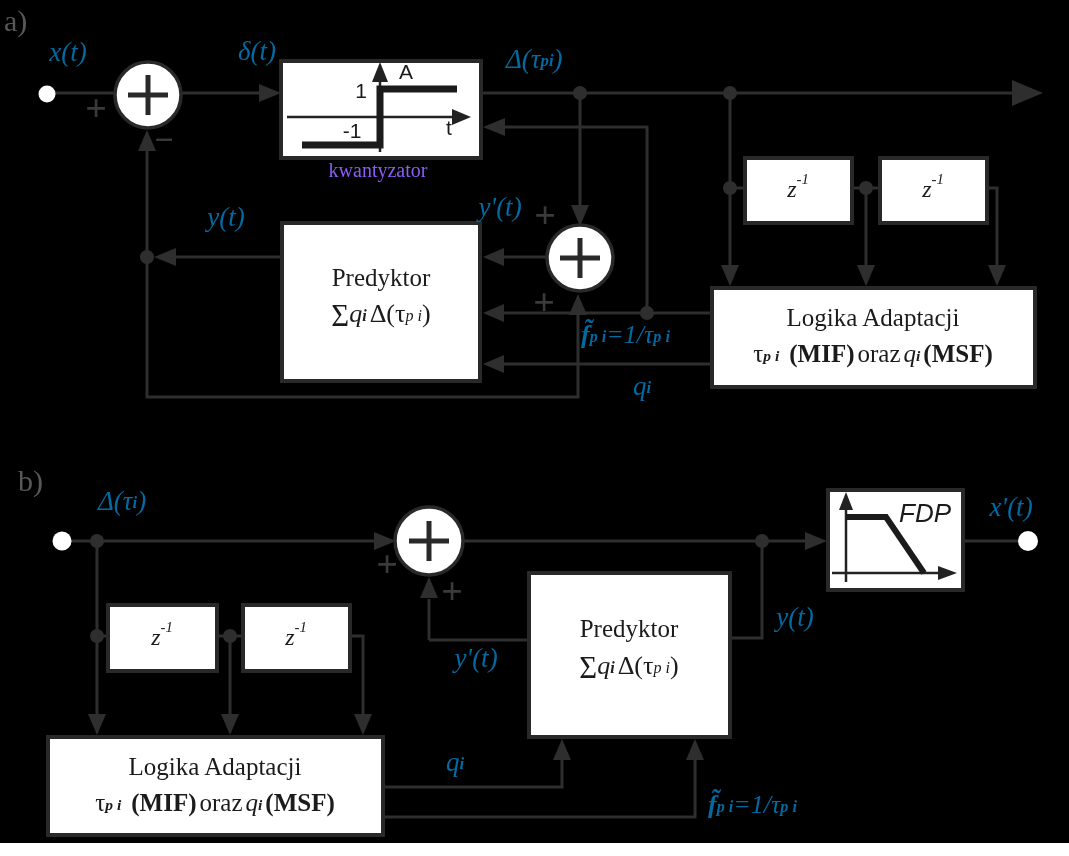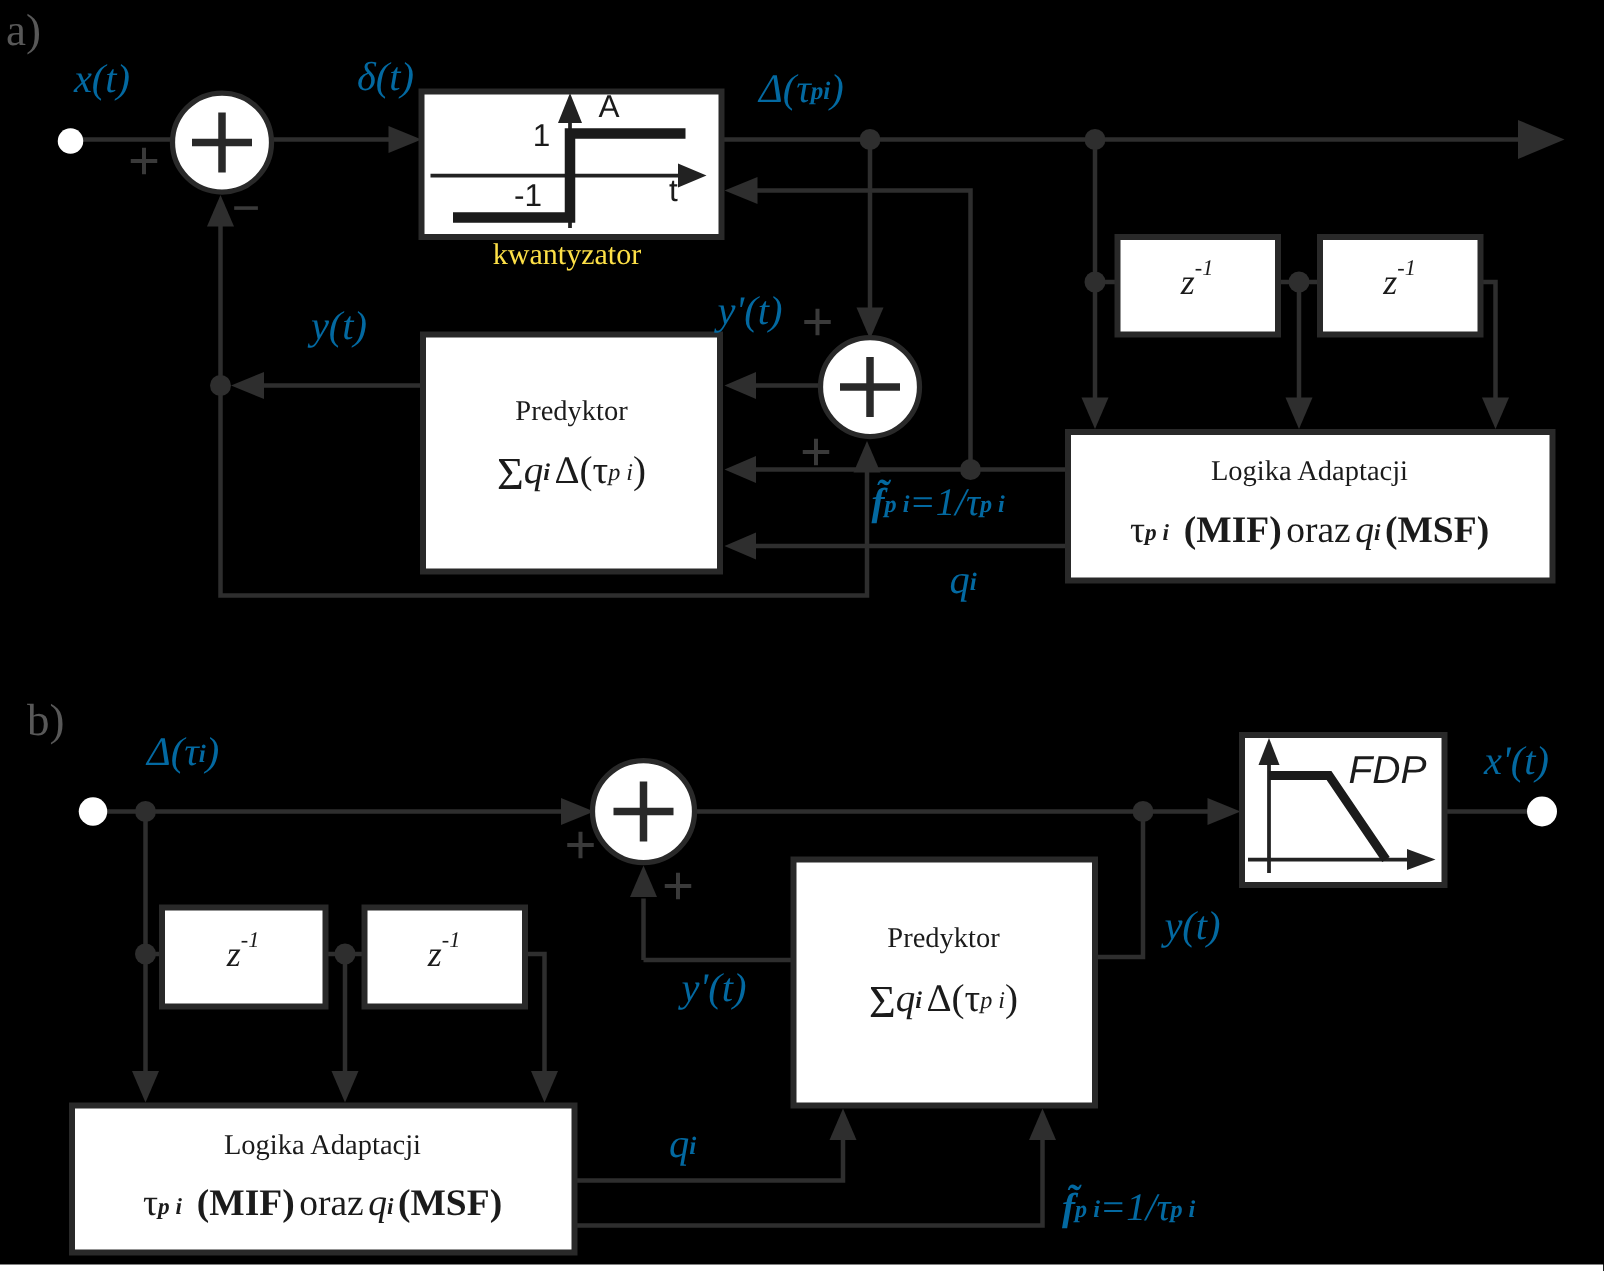--- a/index.html
+++ b/index.html
@@ -5,24 +5,24 @@
   html,body{margin:0;padding:0;background:#000;}
   #app{position:relative;width:1069px;height:856px;background:#000;overflow:hidden;
        font-family:"Liberation Serif", serif;}
   svg{position:absolute;left:0;top:0;}
   .lbl{position:absolute;color:#0369a1;font-style:italic;font-size:27px;line-height:1;
        white-space:nowrap;}
   .ctr{transform:translateX(-50%);}
   .tag{position:absolute;color:#585858;font-size:30px;font-style:normal;line-height:1;}
   .sign{position:absolute;color:#3a3a3a;font-size:38px;font-weight:bold;line-height:1;
         transform:translateX(-50%);font-style:normal;}
-  .boxtxt{position:absolute;color:#1b1b1b;font-size:19px;line-height:1;transform:translateX(-50%);
+  .boxtxt{position:absolute;color:#1b1b1b;font-size:25px;line-height:1;transform:translateX(-50%);
           white-space:nowrap;}
   .formula{display:flex;align-items:flex-start;}
-  .caption{position:absolute;color:#fde047;font-size:20px;line-height:1;transform:translateX(-50%);}
+  .caption{position:absolute;color:#8b5cf6;font-size:20px;line-height:1;transform:translateX(-50%);}
   .axis{position:absolute;color:#1b1b1b;font-family:"Liberation Sans",sans-serif;font-size:21px;
         line-height:1;transform:translateX(-50%);}
   .it{font-style:italic;}
   .bd{font-weight:bold;}
   .sb{font-size:0.62em;font-style:italic;font-weight:bold;position:relative;top:0.42em;}
   .sbn{font-size:0.62em;font-style:italic;position:relative;top:0.42em;}
   .sp{font-size:0.62em;font-style:italic;position:relative;top:-0.35em;}
   .sig{font-size:1.18em;font-style:normal;}
   .gap{margin-left:3px;}
 </style>

